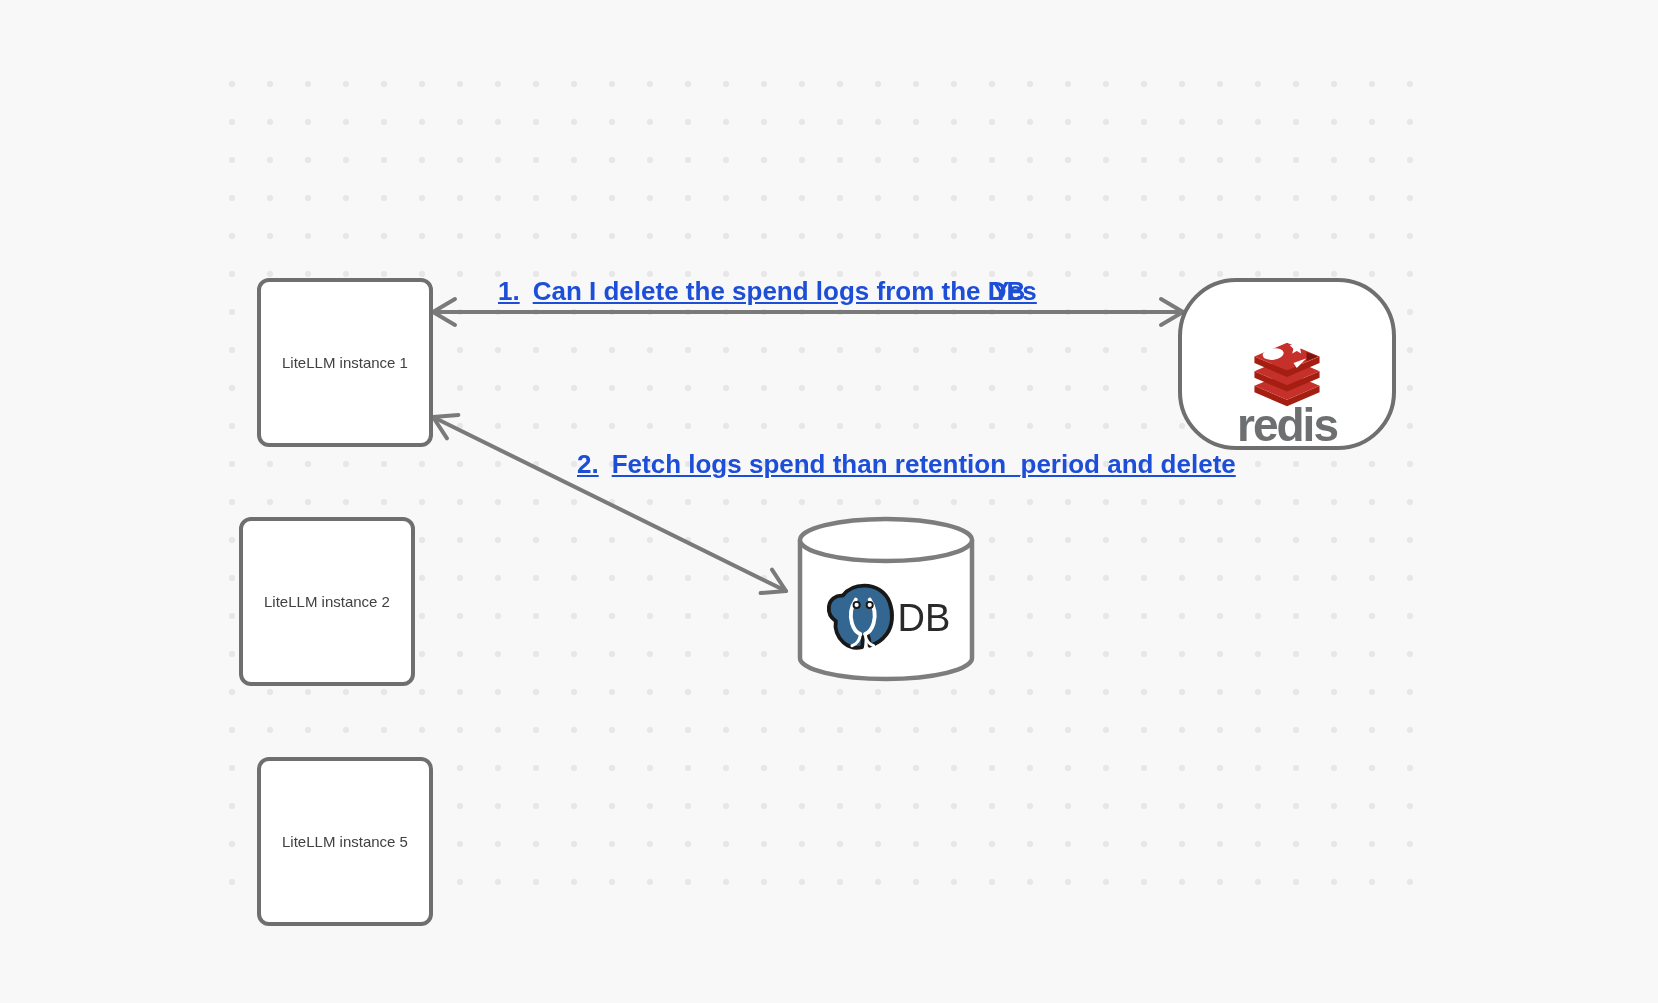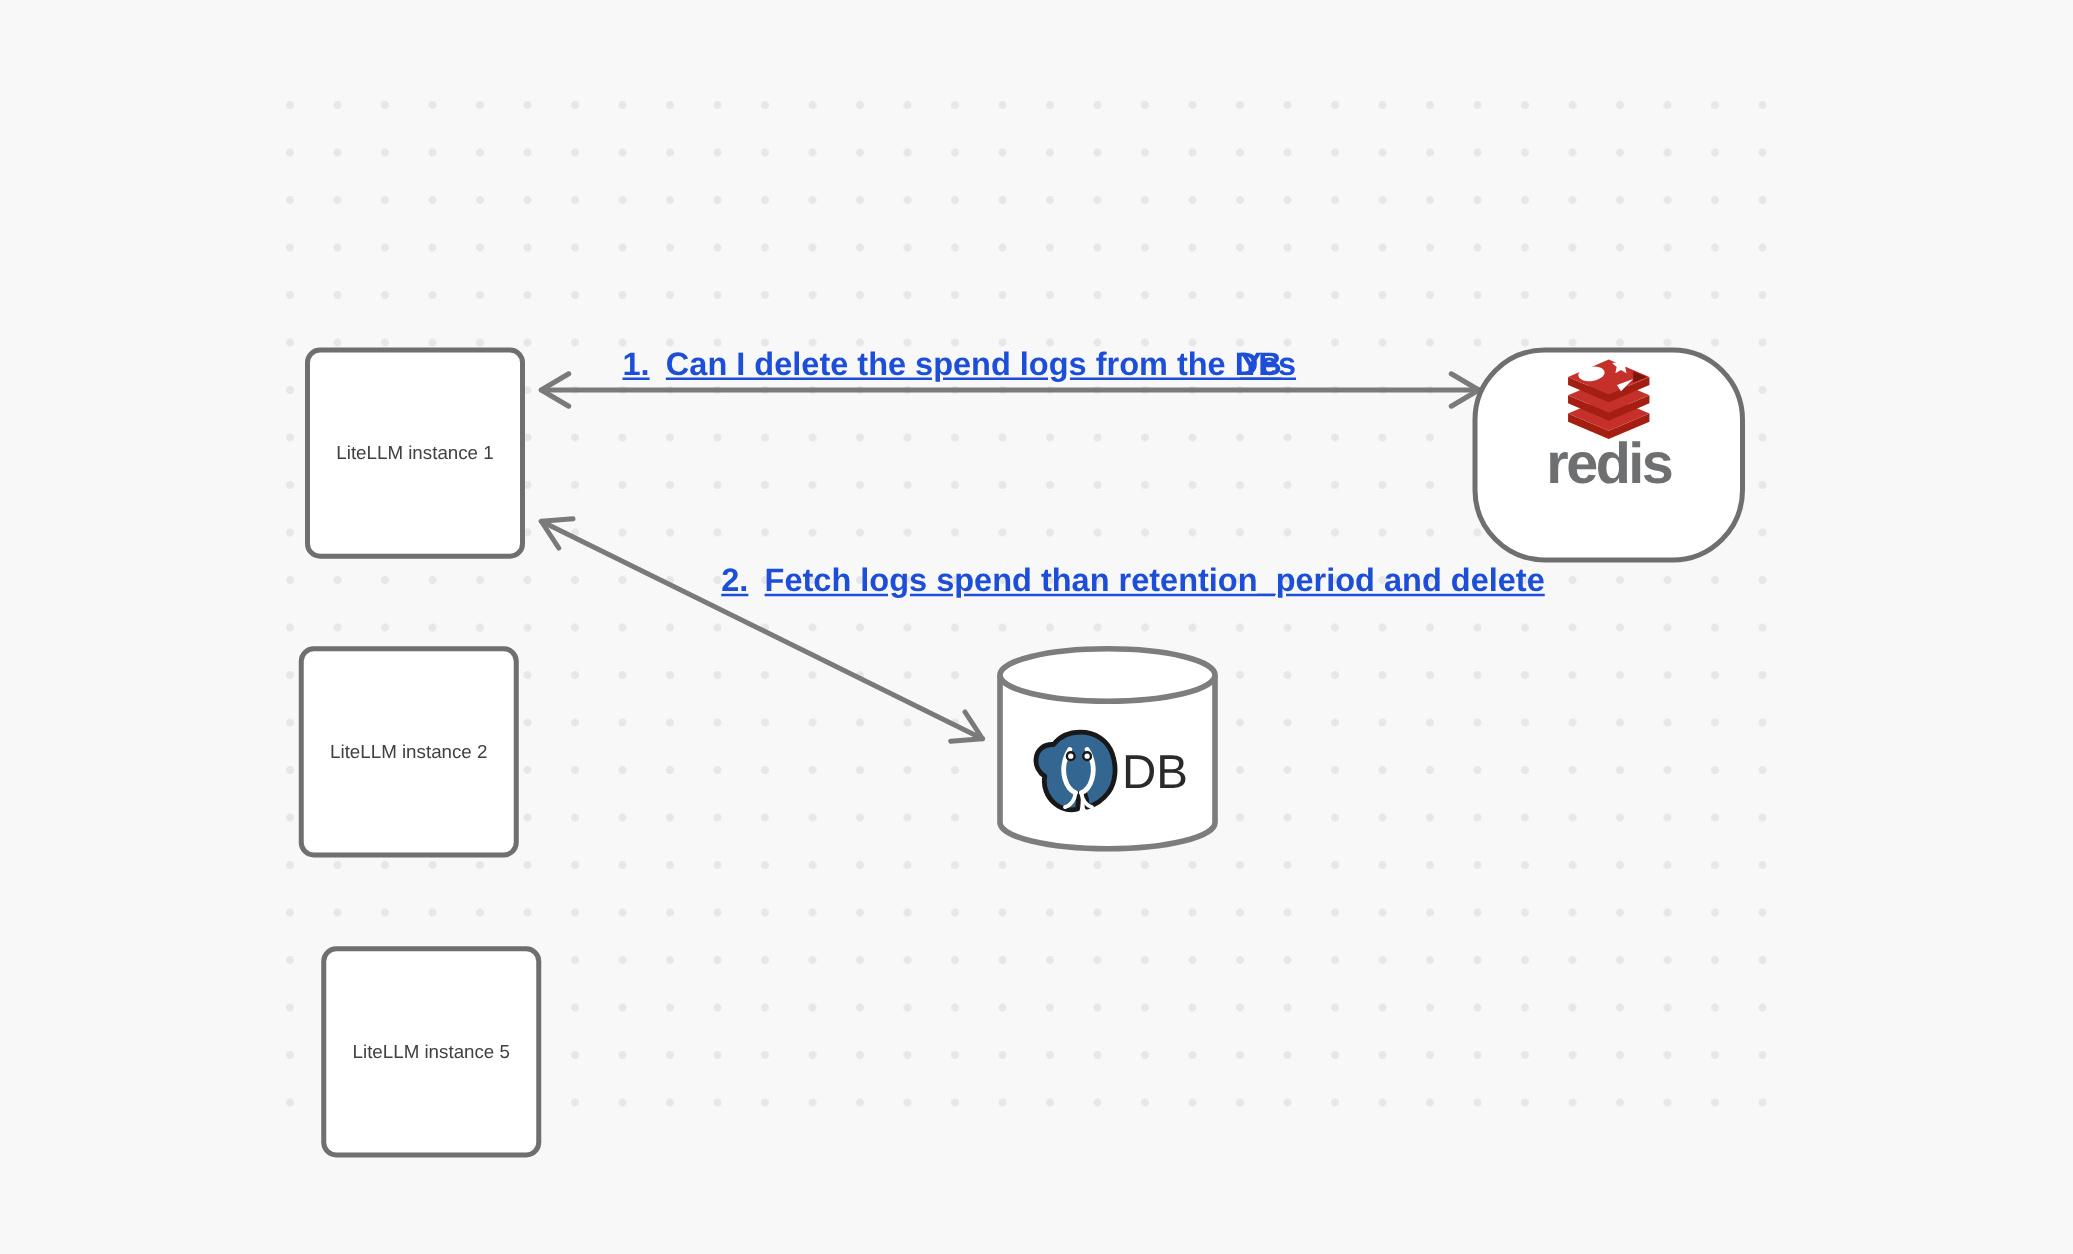--- a/index.html
+++ b/index.html
@@ -17,41 +17,41 @@
   .edge-stroke { stroke:#7a7a7a; stroke-width:4; fill:none; stroke-linecap:round; stroke-linejoin:round; }
   .node-box {
     position:absolute; width:176px; height:169px; box-sizing:border-box;
     background:#ffffff; border:4px solid #6f6f6f; border-radius:12px;
     display:flex; align-items:center; justify-content:center;
   }
   .node-box .box-label { font-size:15px; color:#414141; }
   .redis-node {
     position:absolute; left:1178px; top:278px; width:218px; height:172px; box-sizing:border-box;
     background:#ffffff; border:4px solid #6f6f6f; border-radius:58px;
-    display:flex; flex-direction:column; align-items:center; justify-content:flex-start;
+    display:flex; flex-direction:column; align-items:center; justify-content:flex-end;
   }
   .redis-word {
     font-size:46px; font-weight:bold; color:#6d6f71; letter-spacing:-2px;
     line-height:0.9; margin-top:-2px;
   }
   .cyl-svg { position:absolute; left:794px; top:514px; }
   .cyl-content {
     position:absolute; left:794px; top:572px; width:184px; height:92px;
     display:flex; align-items:center; justify-content:center;
   }
   .db-label { font-size:38px; color:#2a2a2a; font-weight:500; margin-left:-4px;text-align:right; }
   .edge-label {
     position:absolute; font-size:26px; line-height:1.15; font-weight:bold;
     color:#1d4ed8; white-space:nowrap;text-decoration:underline;
   }
   .edge-num { margin-right:13px; }
   #edge1-label { left:498px; top:277px; }
   #edge1-answer { left:992px; top:277px; }
   #edge2-label { left:577px; top:450px; }
-  #box1 { left:244px; top:278px; }
+  #box1 { left:257px; top:278px; }
   #box2 { left:239px; top:517px; }
   #box3 { left:257px; top:757px; }
 </style>
 </head>
 <body>
 
 <div class="dots"></div>
 
 <svg class="edges-layer" width="1658" height="1003">
   <g>

